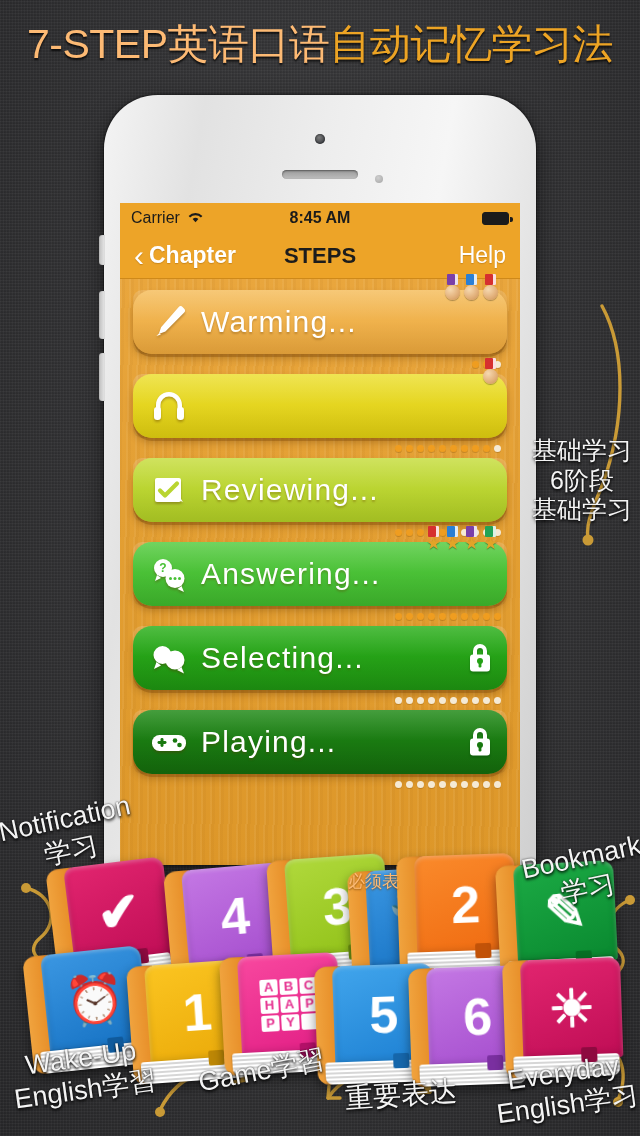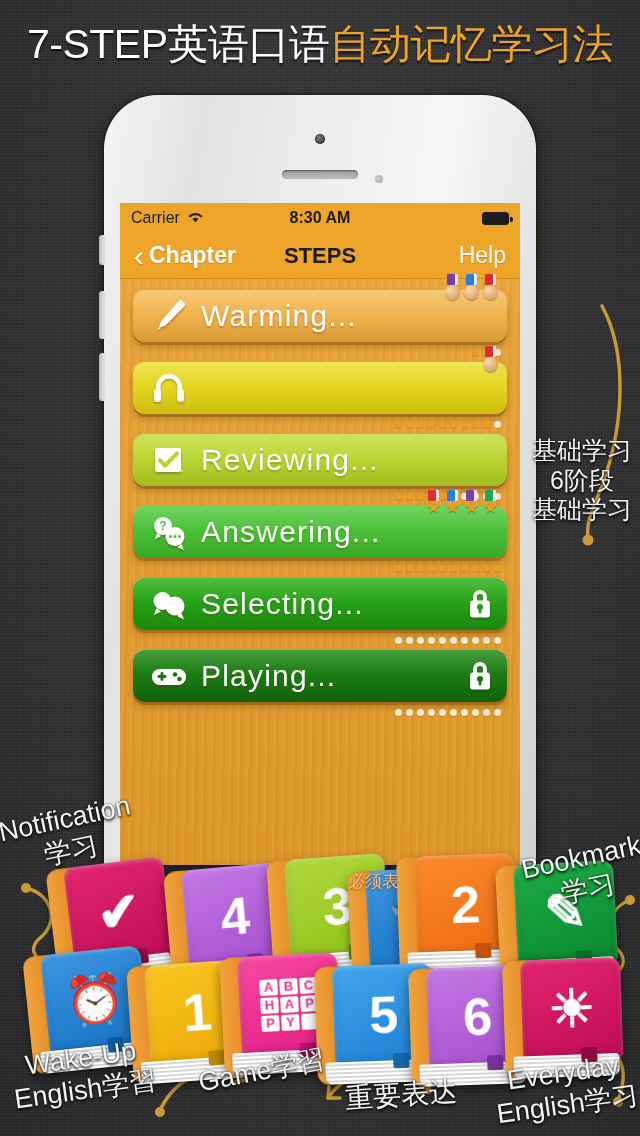--- a/index.html
+++ b/index.html
@@ -23,21 +23,21 @@
 
   
   #headline {
     position: absolute; top: 14px; left: 0; width: 640px;
     text-align: center;
     font-size: 41px;
     line-height: 60px;
     white-space: nowrap;
     letter-spacing: -0.5px;
   }
-  #headline .w { color: #ffffff; text-shadow: 0 2px 2px rgba(0,0,0,.75); }
+  #headline .w { color: #fdba74; text-shadow: 0 2px 2px rgba(0,0,0,.75); }
   #headline .o { color: #eda424; text-shadow: 0 2px 2px rgba(0,0,0,.75); }
 
   
   #phone {
     position: absolute; left: 104px; top: 95px;
     width: 432px; height: 770px;
     border-radius: 54px 54px 0 0;
     background: linear-gradient(100deg,#f4f4f4 0%,#e2e2e2 18%,#ededed 40%,#f6f6f6 62%,#dcdcdc 88%,#cfcfcf 100%);
     box-shadow: 0 0 2px 1px rgba(0,0,0,.45), 0 8px 22px rgba(0,0,0,.5);
   }
@@ -133,21 +133,21 @@
     position:absolute; top:76px; left:0; right:0; bottom:0;
     background-color:#e6a137;
     background-image:
       repeating-linear-gradient(91deg, rgba(255,255,255,.055) 0 2px, rgba(140,80,10,.055) 2px 5px, transparent 5px 9px),
       linear-gradient(180deg,#e9a63d 0%,#e39f33 40%,#dd9729 100%);
     padding:11px 13px 0 13px;
   }
 
   .step-wrap { position:relative; margin-bottom:20px; }
   .step {
-    position:relative; height:52px; border-radius:12px;
+    position:relative; height:64px; border-radius:19px;
     display:flex; align-items:center; padding:0 14px;
     box-shadow: 0 3px 0 rgba(120,68,5,.33), 0 5px 7px rgba(90,50,0,.3);
   }
   .step::after { 
     content:""; position:absolute; inset:0; border-radius:9px;
     background:linear-gradient(180deg, rgba(255,255,255,.17), rgba(255,255,255,0) 48%, rgba(0,0,0,.07));
     pointer-events:none;
   }
   .step .ico {
     width:44px; height:44px; flex:0 0 44px;
@@ -277,21 +277,21 @@
   <div id="screen">
 
     <div id="statusbar">
       <span id="carrier-label">Carrier</span>
       <span id="wifi-icon">
         <svg width="17" height="13" viewBox="0 0 17 13">
             <path d="M8.5 12.3 5.6 8.9a4.6 4.6 0 0 1 5.8 0z" fill="#1b1b1b"></path>
             <path d="M8.5 3.1a9.6 9.6 0 0 0-6.9 2.9L3.1 7.6a7.5 7.5 0 0 1 10.8 0L15.4 6a9.6 9.6 0 0 0-6.9-2.9z" fill="#1b1b1b"></path>
           </svg>
       </span>
-      <span id="clock">8:30 AM</span>
+      <span id="clock">8:45 AM</span>
       <span id="battery"></span>
     </div>
 
     <div id="navbar">
       <div id="back-button">
         <span id="back-chevron">‹</span>
         <span id="back-label">Chapter</span>
       </div>
       <div id="nav-title">STEPS</div>
       <div id="help-button">Help</div>

